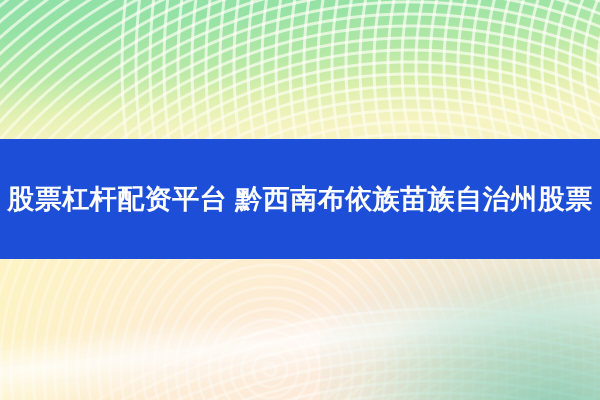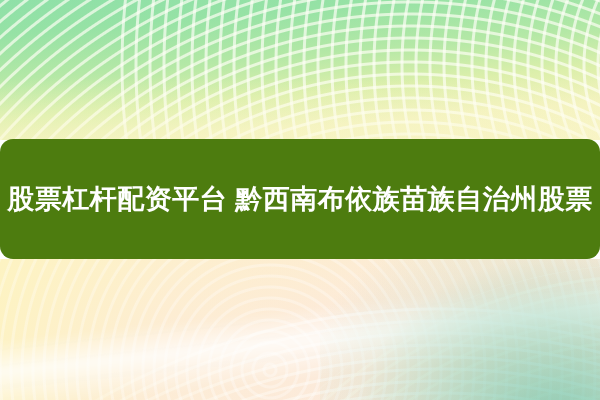--- a/index.html
+++ b/index.html
@@ -74,26 +74,25 @@
                 rgba(250,248,205,0.25) 85%,
                 rgba(250,246,200,0.45) 100%);
   }
 
   
   .band-mid {
     position: absolute;
     left: 0; top: 139px;
     width: 600px;
     height: 120px;
-    background: #4d7c0f;
+    background: #1d4ed8;
     display: flex;
     flex-direction: column;
     align-items: center;
     justify-content: center;
-    border-radius: 13px;
   }
   .headline {
     color: #ffffff;
     font-weight: 700;
     font-size: 27px;
     line-height: 45px;
     letter-spacing: 0.5px;
     text-align: center;
     white-space: nowrap;
     user-select: none;

